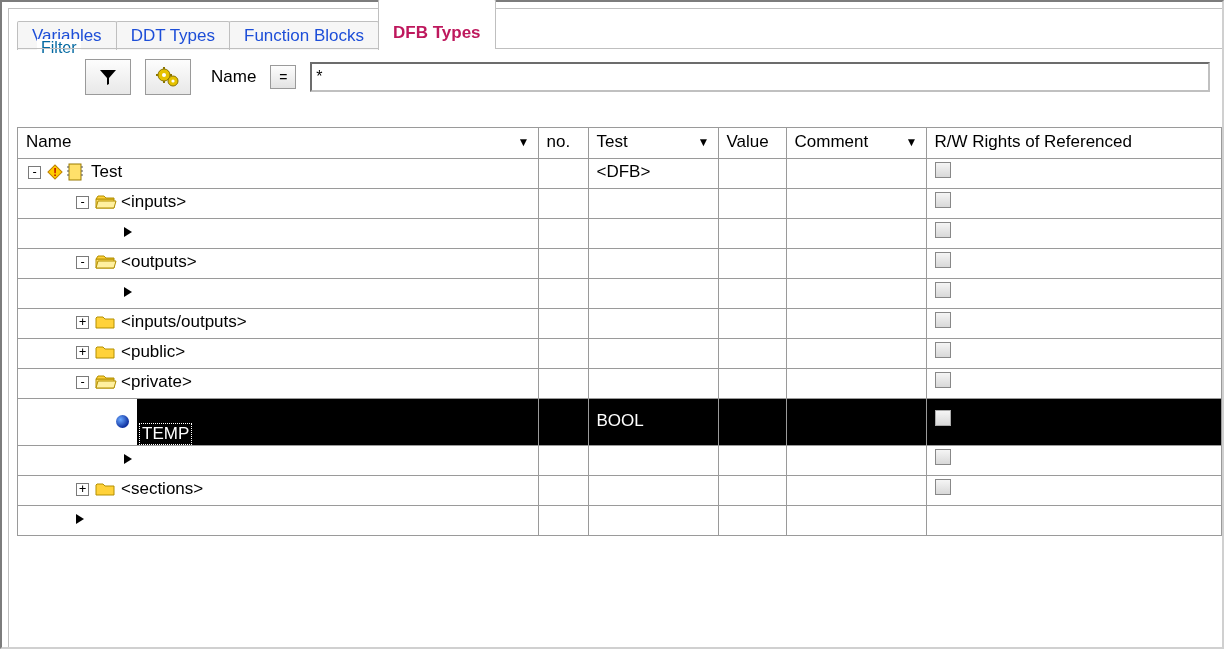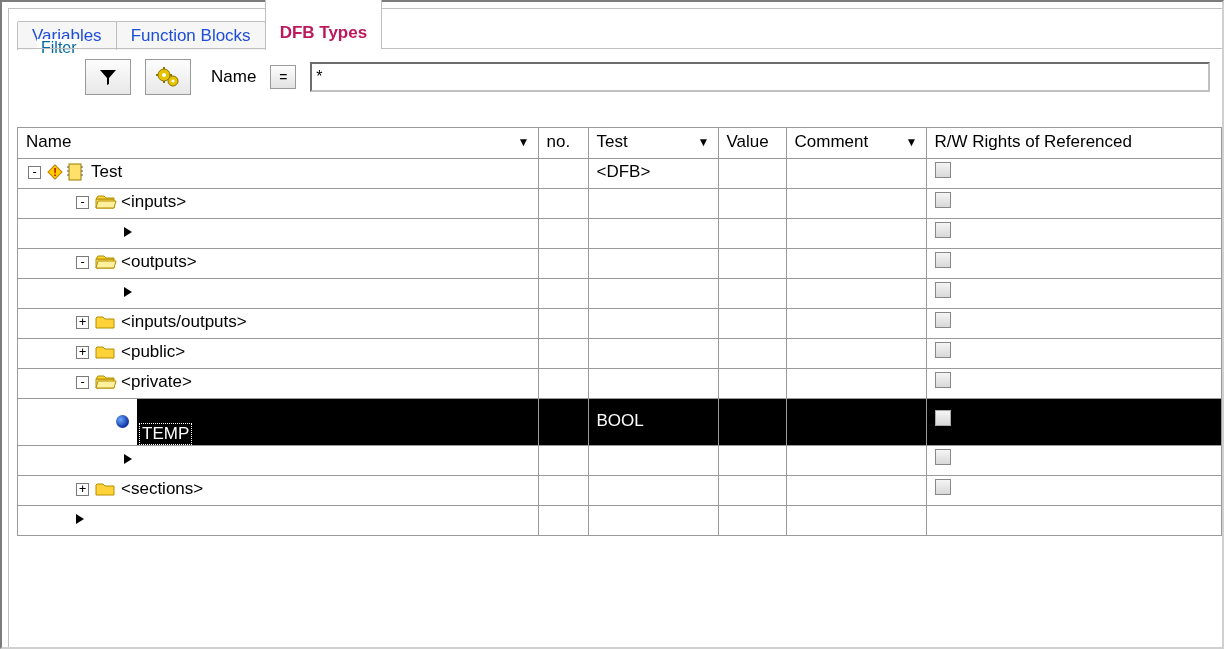--- a/index.html
+++ b/index.html
@@ -271,20 +271,21 @@
 </style>
 </head>
 <body>
 
 <div class="window-frame">
   <div class="inner-panel">
 
     <div class="tab-strip">
       <div class="tab-bottom-line"></div>
       <div class="tab">Variables</div>
+      <div class="tab">DDT Types</div>
       <div class="tab">Function Blocks</div>
       <div class="tab active">DFB Types</div>
     </div>
 
     <div class="filter-group">
       <span class="filter-legend">Filter</span>
 
       <span class="toolbar-btn">
         <svg width="20" height="20" viewBox="0 0 20 20">
           <path d="M2 3 H18 L11 11 V17 L9 18 V11 Z" fill="#000"></path>

